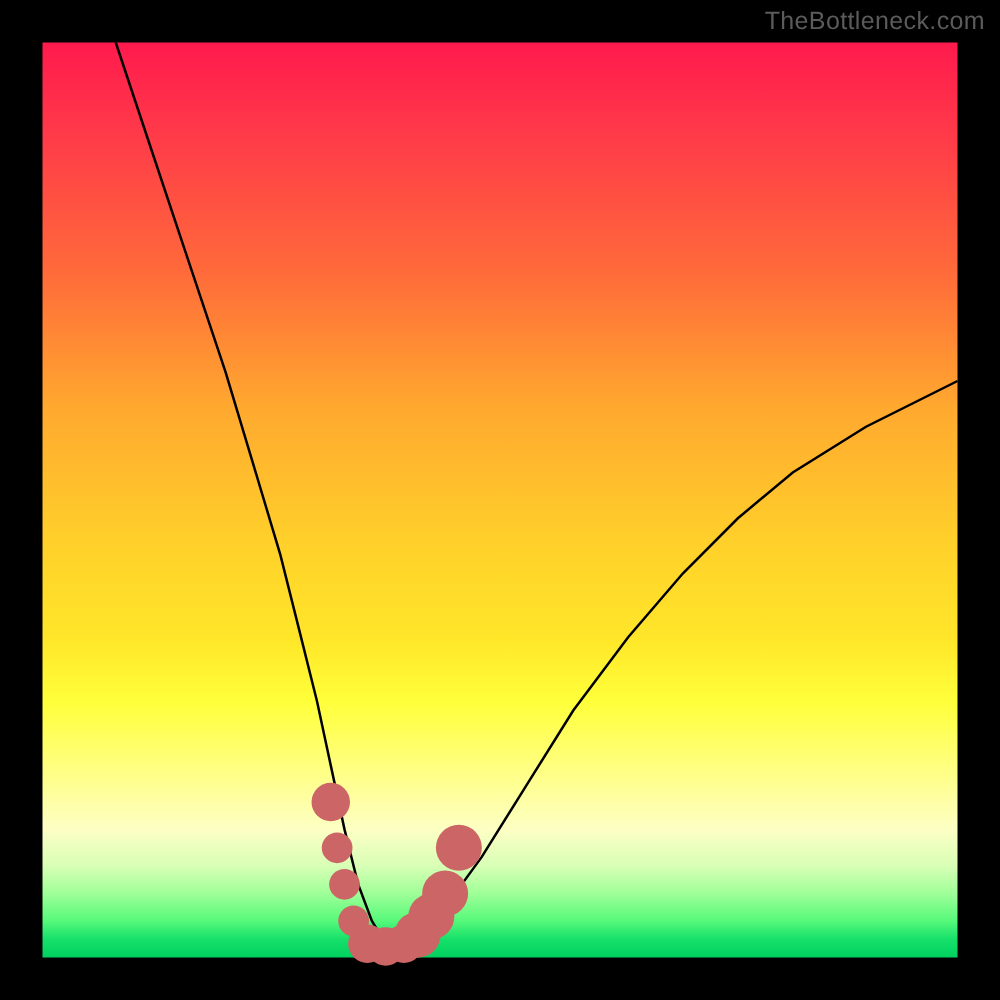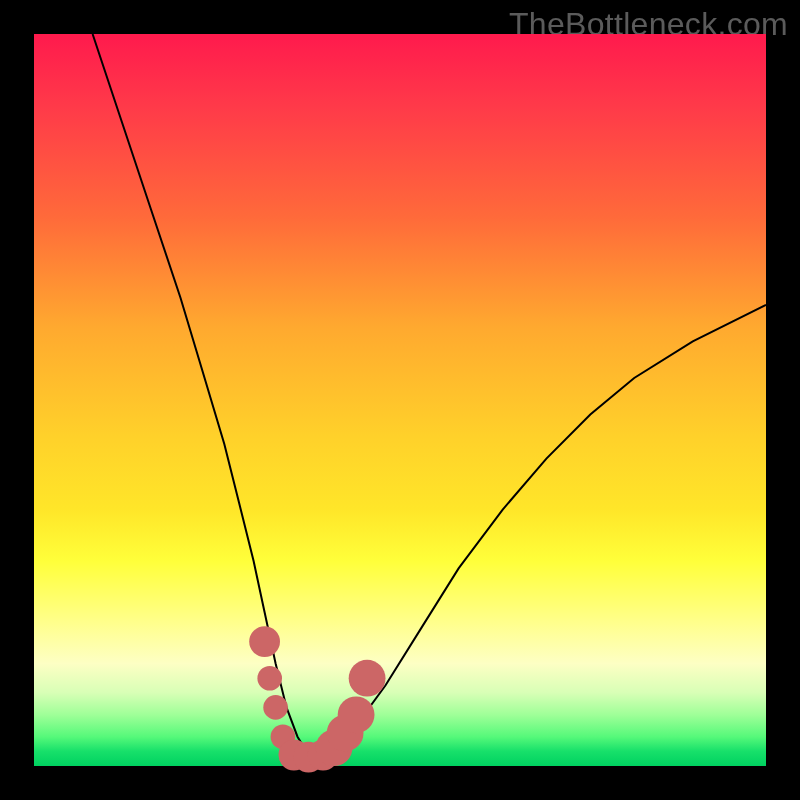--- a/index.html
+++ b/index.html
@@ -42,21 +42,21 @@
       #56f97a 96%,
       #17e06a 98%,
       #00d160 100%
     );
   }
   .watermark {
     position: absolute;
     top: 6px;
     right: 12px;
     color: #5b5b5b;
-    font-size: 32px;
+    font-size: 20px;
     font-weight: 500;
     letter-spacing: 0.3px;
     user-select: none;
   }
   svg.curve {
     position: absolute;
     left: 0;
     top: 0;
     width: 732px;
     height: 732px;

